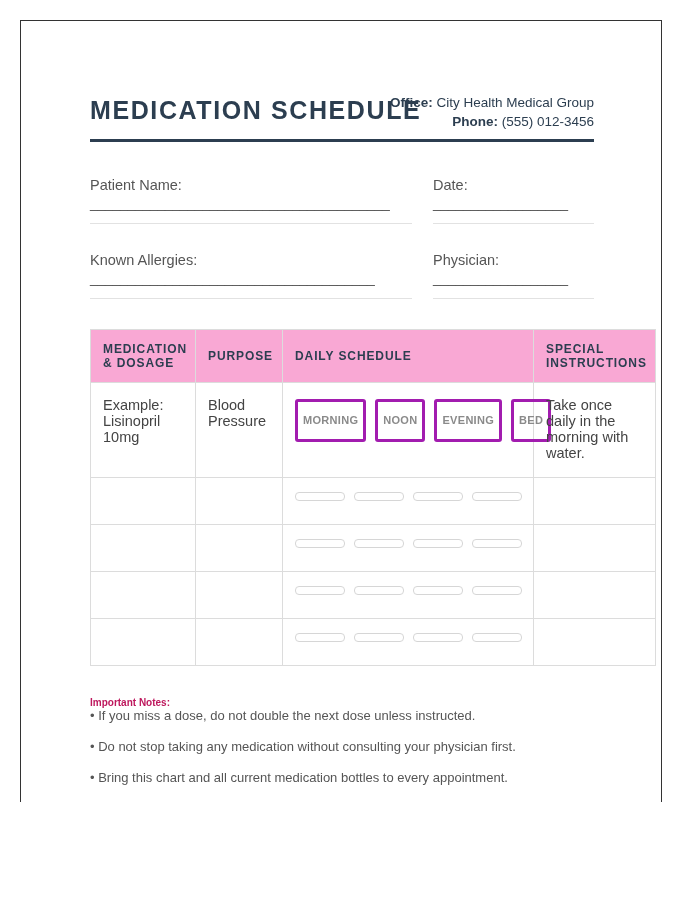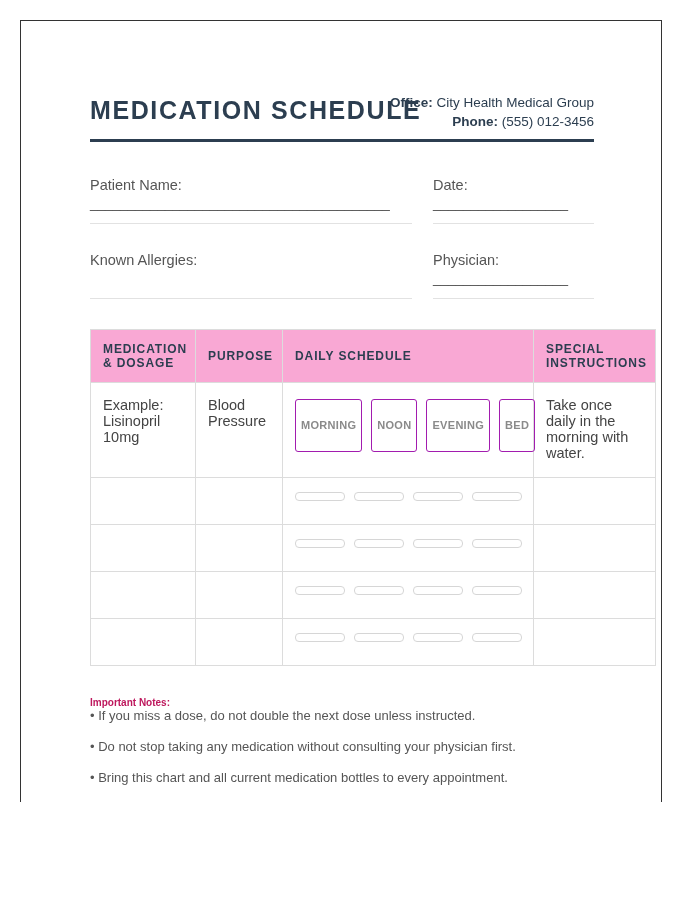--- a/index.html
+++ b/index.html
@@ -46,22 +46,22 @@
     letter-spacing: 0.9px; text-align: left; vertical-align: middle;
     padding: 0 12px; height: 52px; line-height: 14px;
   }
   table.sched td {
     font-size: 14.5px; color: #444; line-height: 16px; padding: 14px 12px 0 12px;
   }
   tr.example td { height: 80px; }
   tr.blank td { height: 46px; padding: 0; }
   .chips { display: flex; gap: 9px; padding-top: 2px; margin-left: 0; }
   .chip {
-    border: 1px solid #a21caf; border-radius: 3px; font-size: 11px; font-weight: bold;
-    color: #8a8a8a; padding: 16px 5px; height: 19px; line-height: 19px; letter-spacing: 0.3px;
+    border: 3px solid #a21caf; border-radius: 3px; font-size: 11px; font-weight: bold;
+    color: #8a8a8a; padding: 9px 5px; height: 19px; line-height: 19px; letter-spacing: 0.3px;
   }
   .blank-chips { display: flex; gap: 9px; padding: 14px 0 0 12px; }
   .blank-chip {
     width: 48px; height: 7px; border: 1px solid #d6d6d6; border-radius: 4px;
   }
   .notes { position: absolute; left: 69px; top: 676px; width: 540px; }
   .notes .h { font-size: 10px; font-weight: bold; color: #be185d; }
   .notes .item { font-size: 13px; color: #555; margin-bottom: 16px; white-space: nowrap; }
 </style>
 </head>
@@ -84,20 +84,21 @@
   </div>
 
   <div class="field" style="left:412px; top:156px; width:161px;">
     <div class="lbl">Date:</div>
     <div class="line" style="top:18px;">__________________</div>
     <div class="rule" style="width:161px; top:46px;"></div>
   </div>
 
   <div class="field" style="left:69px; top:231px; width:322px;">
     <div class="lbl">Known Allergies:</div>
+    <div class="line" style="top:18px;">______________________________________</div>
     <div class="rule" style="width:322px; top:46px;"></div>
   </div>
 
   <div class="field" style="left:412px; top:231px; width:161px;">
     <div class="lbl">Physician:</div>
     <div class="line" style="top:18px;">__________________</div>
     <div class="rule" style="width:161px; top:46px;"></div>
   </div>
 
   <table class="sched">

